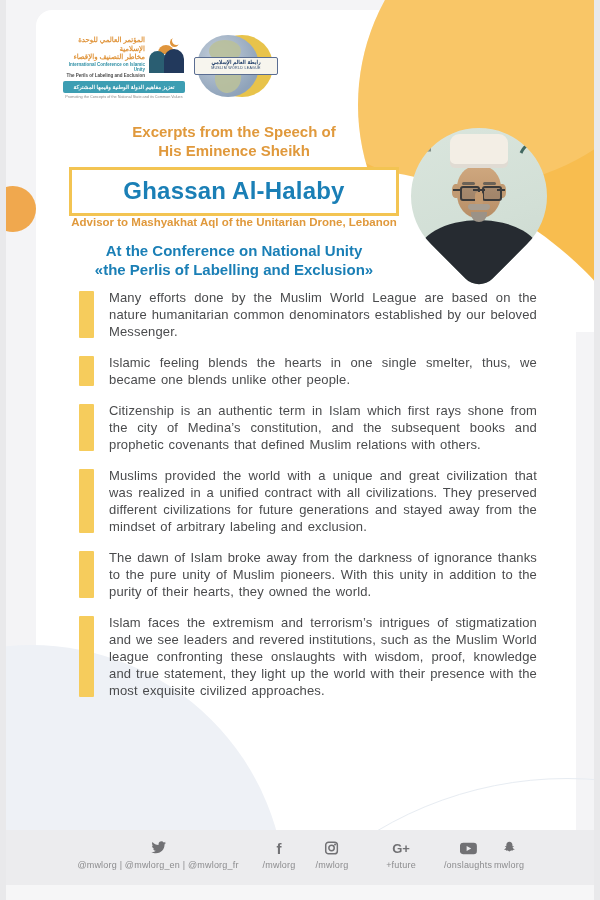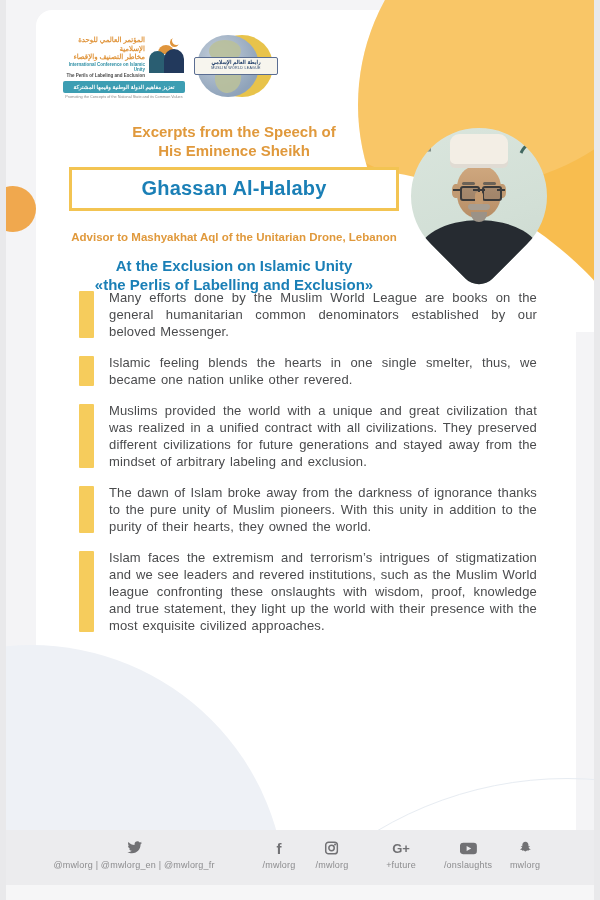--- a/index.html
+++ b/index.html
@@ -59,22 +59,22 @@
   .mwl-band{position:absolute;left:-3px;top:24px;width:82px;height:16px;background:#f7f5ee;
             border:1px solid #5a6d92;border-radius:2px;text-align:center;}
   .mwl-ar{font-size:5.5px;font-weight:bold;color:#23406b;line-height:8px;}
   .mwl-en{font-size:3.6px;color:#23406b;line-height:4px;letter-spacing:.3px;}
 
   
   .header-block{left:28px;top:122px;width:400px;text-align:center;z-index:4;}
   .kicker{font-size:15px;line-height:19px;font-weight:bold;color:#e0993c;}
   .name-box{margin:7px auto 0;width:324px;border:3px solid #f3c452;background:#ffffff;
             padding:7px 0 8px;}
-  .name{font-size:20px;font-weight:bold;color:#1a7fb6;letter-spacing:.2px;}
-  .role{margin-top:20px;font-size:11.5px;font-weight:bold;color:#e0993c;white-space:nowrap;}
+  .name{font-size:24px;font-weight:bold;color:#1a7fb6;letter-spacing:.2px;}
+  .role{margin-top:0;font-size:11.5px;font-weight:bold;color:#e0993c;white-space:nowrap;}
   .event{margin-top:13px;font-size:15px;line-height:19px;font-weight:bold;color:#1a7fb6;}
 
   
   .photo-wrap{left:405px;top:128px;width:136px;height:136px;transform:rotate(45deg);
               border-radius:50% 50% 14% 50%;overflow:hidden;z-index:5;}
   .photo-inner{position:absolute;left:-42px;top:-42px;width:220px;height:220px;
                transform:rotate(-45deg);
                background:linear-gradient(160deg,#dde8e0 0%,#d2dfd6 60%,#c9d6cc 100%);}
   .ph{position:absolute;}
   .ph-line{left:28px;top:62px;width:34px;height:4px;background:#3c4b44;opacity:.55;
@@ -167,21 +167,21 @@
   </div>
 
   <div class="abs header-block">
     <div class="kicker">Excerpts from the Speech of</div>
     <div class="kicker">His Eminence Sheikh</div>
     <div class="name-box">
       <div class="name">Ghassan Al-Halaby</div>
     </div>
     <div class="role">Advisor to Mashyakhat Aql of the Unitarian Drone, Lebanon</div>
     <div class="event">
-      <div>At the Exclusion on Islamic Unity</div>
+      <div>At the Conference on National Unity</div>
       <div>«the Perlis of Labelling and Exclusion»</div>
     </div>
   </div>
 
   <div class="abs photo-wrap">
     <div class="photo-inner">
       <div class="ph ph-line"></div>
       <svg class="ph" style="left:150px;top:52px;" width="42" height="22" viewBox="0 0 42 22">
         <path d="M2 15 q6 -13 13 -3 t14 -2 M35 4 l5 1" stroke="#1d4a42" stroke-width="3" fill="none" opacity="0.8"></path>
       </svg>
@@ -199,46 +199,47 @@
       <div class="ph ph-temple" style="left:128px;"></div>
       <div class="ph ph-nose"></div>
       <div class="ph ph-mustache"></div>
       <div class="ph ph-beard"></div>
     </div>
   </div>
 
   <div class="abs quotes">
     <div class="quote">
       <div class="qbar"></div>
-      <span>Many efforts done by the Muslim World League are books on the general humanitarian common denominators established by our beloved Messenger.</span>
-    </div>
-    <div class="quote">
-      <div class="qbar"></div>
-      <span>Islamic feeling blends the hearts in one single smelter, thus, we became one nation unlike other revered.</span>
-    </div>
-    <div class="quote">
-      <div class="qbar"></div>
+      <span>Many efforts done by the Muslim World League are based on the nature humanitarian common denominators established by our beloved Messenger.</span>
+    </div>
+    <div class="quote">
+      <div class="qbar"></div>
+      <span>Islamic feeling blends the hearts in one single smelter, thus, we became one blends unlike other people.</span>
+    </div>
+    <div class="quote">
+      <div class="qbar"></div>
+      <span>Citizenship is an authentic term in Islam which first rays shone from the city of Medina’s constitution, and the subsequent books and prophetic covenants that defined Muslim relations with others.</span>
     </div>
     <div class="quote">
       <div class="qbar"></div>
       <span>Muslims provided the world with a unique and great civilization that was realized in a unified contract with all civilizations. They preserved different civilizations for future generations and stayed away from the mindset of arbitrary labeling and exclusion.</span>
     </div>
     <div class="quote">
       <div class="qbar"></div>
       <span>The dawn of Islam broke away from the darkness of ignorance thanks to the pure unity of Muslim pioneers. With this unity in addition to the purity of their hearts, they owned the world.</span>
     </div>
     <div class="quote">
       <div class="qbar"></div>
       <span>Islam faces the extremism and terrorism’s intrigues of stigmatization and we see leaders and revered institutions, such as the Muslim World league confronting these onslaughts with wisdom, proof, knowledge and true statement, they light up the world with their presence with the most exquisite civilized approaches.</span>
     </div>
   </div>
 
   <div class="abs footer-band">
 
-    <div class="sg" style="left:128px;">
+    <div class="sg" style="left:152px;">
       <div class="sg-icon">
         <svg width="16" height="14" viewBox="0 0 24 20" fill="#717174">
           <path d="M23.4 2.3c-.8.4-1.7.6-2.6.7.9-.6 1.6-1.4 2-2.5-.9.5-1.8.9-2.8 1.1C19.2.6 18 0 16.7 0c-2.5 0-4.5 2-4.5 4.5 0 .4 0 .7.1 1C8.6 5.3 5.3 3.6 3.1.9c-.4.7-.6 1.4-.6 2.3 0 1.6.8 2.9 2 3.7-.7 0-1.4-.2-2-.5v.1c0 2.2 1.5 4 3.6 4.4-.4.1-.8.2-1.2.2-.3 0-.6 0-.9-.1.6 1.8 2.2 3.1 4.2 3.1-1.5 1.2-3.5 1.9-5.6 1.9H1.5c2 1.3 4.4 2 6.9 2 8.3 0 12.8-6.9 12.8-12.8v-.6c.9-.6 1.7-1.4 2.2-2.3z"></path>
         </svg>
       </div>
       <div class="sg-label">@mwlorg  |  @mwlorg_en  |  @mwlorg_fr</div>
     </div>
 
     <div class="sg" style="left:273px;">
       <div class="sg-icon glyph-f">f</div>
@@ -264,21 +265,21 @@
     <div class="sg" style="left:462px;">
       <div class="sg-icon">
         <svg width="17" height="13" viewBox="0 0 24 18">
           <rect x="0" y="1" width="24" height="16" rx="4.5" fill="#717174"></rect>
           <polygon points="9.5,5.5 16,9 9.5,12.5" fill="#ececee"></polygon>
         </svg>
       </div>
       <div class="sg-label">/onslaughts</div>
     </div>
 
-    <div class="sg" style="left:519px;">
+    <div class="sg" style="left:503px;">
       <div class="sg-icon">
         <svg width="15" height="14" viewBox="0 0 24 22" fill="#717174">
           <path d="M12 1c3 0 4.9 2.2 4.9 5 0 .7 0 1.4-.1 2 .5.3 1.3.2 1.8-.1.2-.1.6.1.6.4 0 .6-1.3 1.2-2 1.4.3 1.6 1.7 2.8 3.2 3.1.3.1.3.6 0 .7-.9.4-1.9.7-2.9.8-.1.4-.2.9-.4.9-.7 0-1.5-.3-2.4-.1-1 .2-1.6 1.3-2.7 1.3s-1.7-1.1-2.7-1.3c-.9-.2-1.7.1-2.4.1-.2 0-.3-.5-.4-.9-1-.1-2-.4-2.9-.8-.3-.1-.3-.6 0-.7 1.5-.3 2.9-1.5 3.2-3.1-.7-.2-2-.8-2-1.4 0-.3.4-.5.6-.4.5.3 1.3.4 1.8.1-.1-.6-.1-1.3-.1-2C7.1 3.2 9 1 12 1z"></path>
         </svg>
       </div>
       <div class="sg-label">mwlorg</div>
     </div>
 
   </div>
   <div class="abs footer-sub"></div>

